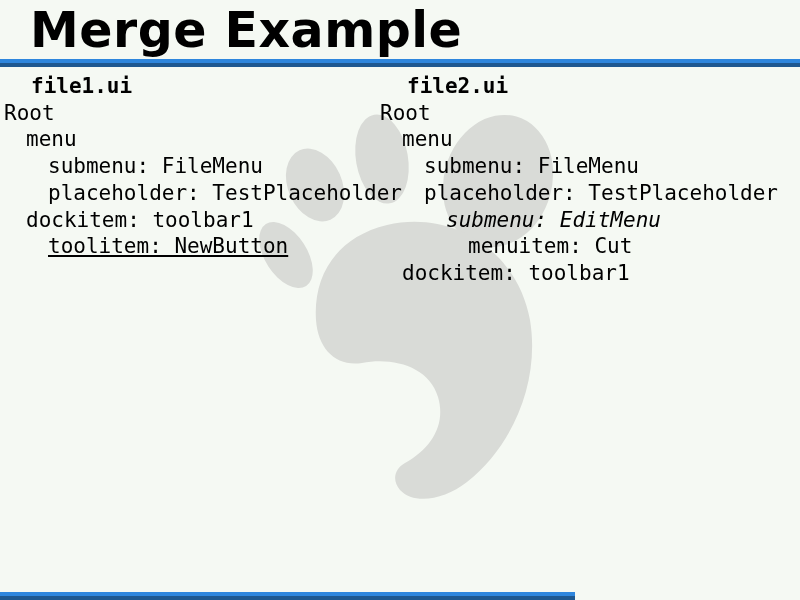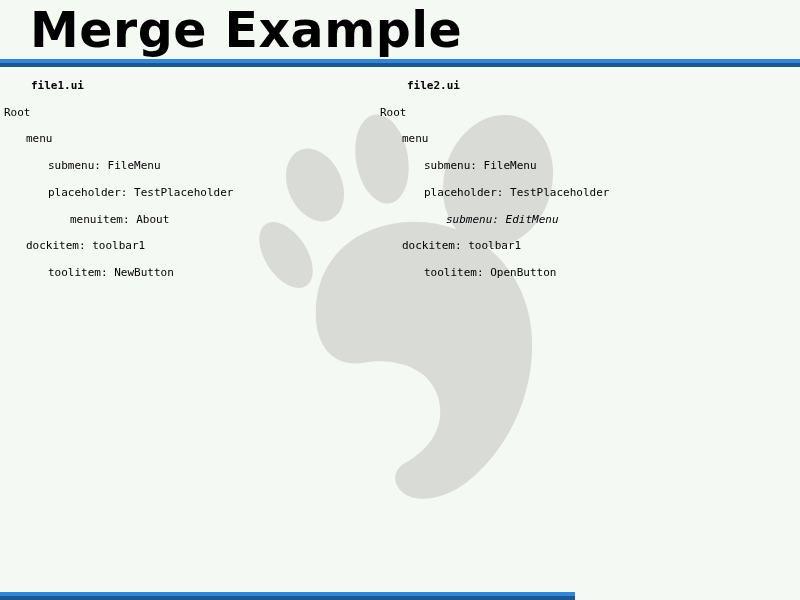--- a/index.html
+++ b/index.html
@@ -26,21 +26,21 @@
     color:var(--text,#000);
     z-index:2;
     white-space:nowrap;
   }
   .rule{position:absolute;left:0;top:59px;width:800px;z-index:2;}
   .rule-top{height:4px;background:var(--accent_top,#2e86dd);}
   .rule-bottom{height:4px;background:var(--accent_bottom,#1e5890);}
   .col{
     position:absolute;top:73px;
     font-family:"DejaVu Sans Mono","Liberation Mono",monospace;
-    font-size:11px;
+    font-size:21px;
     line-height:26.7px;
     color:var(--text,#000);
     z-index:1;
     white-space:nowrap;
   }
   .col-left{left:4px;}
   .col-right{left:344px;margin-left:36px;}
   .col-header{font-weight:bold;padding-left:27px;}
   .tree-row{padding-left:0;}
   .footer-bar{
@@ -85,36 +85,35 @@
     <div class="rule-bottom"></div>
   </div>
 
   <div class="col col-left">
     <div class="col-header">file1.ui</div>
     <div class="rows">
         <div class="tree-row" style="padding-left: 0px;">Root</div>
         <div class="tree-row" style="padding-left: 22px;">menu</div>
         <div class="tree-row" style="padding-left: 44px;">submenu: FileMenu</div>
         <div class="tree-row" style="padding-left: 44px;">placeholder: TestPlaceholder</div>
-        <div class="tree-row" style="padding-left: 66px;">menuitem: About</div>
         <div class="tree-row" style="padding-left: 22px;">dockitem: toolbar1</div>
-        <div class="tree-row" style="padding-left: 44px;">toolitem: NewButton</div>
+        <div class="tree-row" style="padding-left: 44px; text-decoration: underline;">toolitem: NewButton</div>
       </div>
   </div>
 
   <div class="col col-right">
     <div class="col-header">file2.ui</div>
     <div class="rows">
         <div class="tree-row" style="padding-left: 0px;">Root</div>
         <div class="tree-row" style="padding-left: 22px;">menu</div>
         <div class="tree-row" style="padding-left: 44px;">submenu: FileMenu</div>
         <div class="tree-row" style="padding-left: 44px;">placeholder: TestPlaceholder</div>
         <div class="tree-row" style="padding-left: 66px; font-style: italic;">submenu: EditMenu</div>
+        <div class="tree-row" style="padding-left: 88px;">menuitem: Cut</div>
         <div class="tree-row" style="padding-left: 22px;">dockitem: toolbar1</div>
-        <div class="tree-row" style="padding-left: 44px;">toolitem: OpenButton</div>
       </div>
   </div>
 
   <div class="footer-bar">
     <div class="footer-top"></div>
     <div class="footer-bottom"></div>
   </div>
 
 </div>
 

